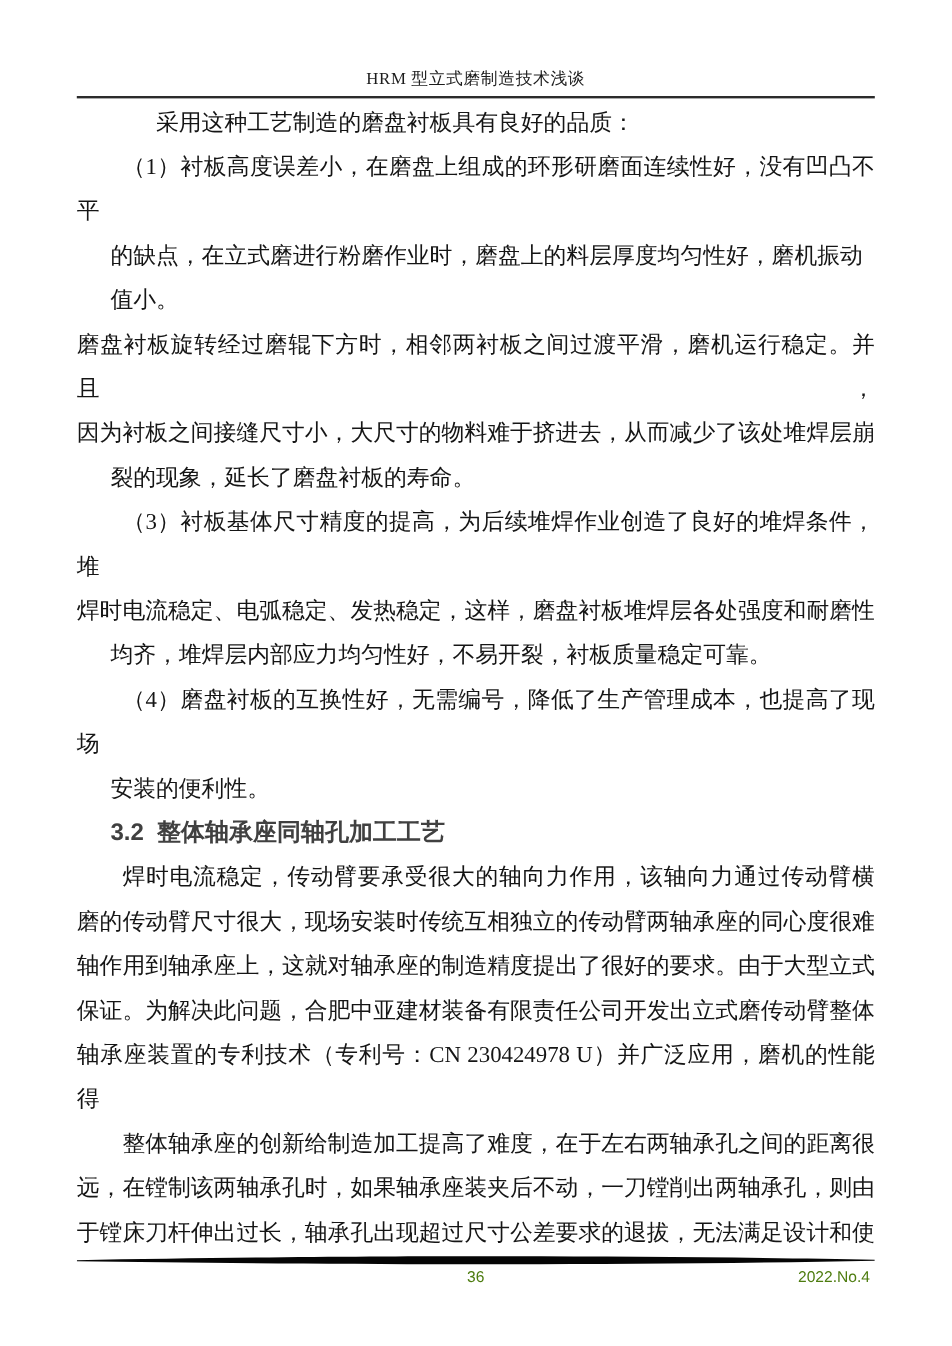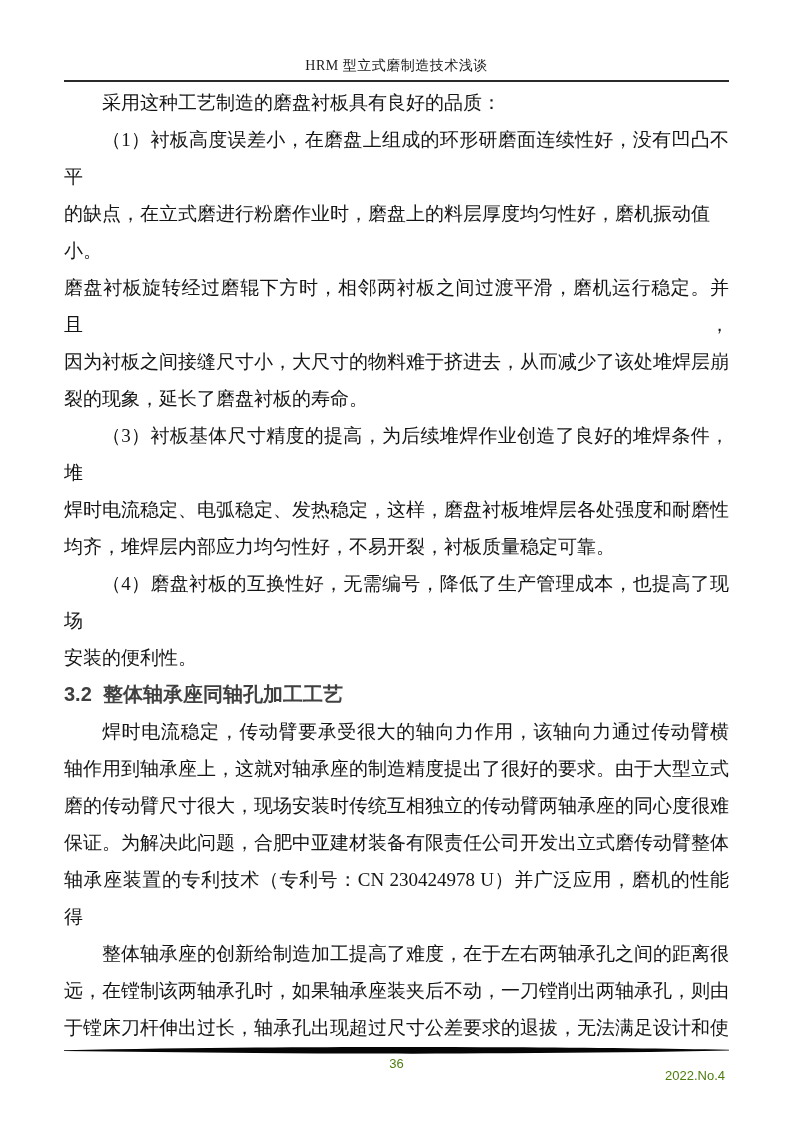--- a/index.html
+++ b/index.html
@@ -40,20 +40,21 @@
   }
   .para { margin: 0; }
   .line {
     min-height: 37px;
     text-align: justify;
     text-align-last: justify;
   }
   .line.para-end {
     text-align: left;
     text-align-last: left;
+    margin-left: 28px;
   }
   .para.body .line.first { text-indent: 2em; }
   .para.heading .line {
     text-align: left;
     text-align-last: left;
     font-weight: 700;
     font-size: 20px;
     font-family: "Liberation Sans", "DejaVu Sans", sans-serif;
     white-space: pre-wrap;
     color: #404040;
@@ -78,21 +79,21 @@
   }
   .page-num {
     position: absolute;
     left: 0;
     right: 0;
     text-align: center;
   }
   .issue {
     position: absolute;
     right: 4px;
-    top: 12px;
+    top: 0;
   }
 </style>
 </head>
 <body>
 
 <div class="page">
 
   <div class="header-title">HRM 型立式磨制造技术浅谈</div>
 
   <div class="header-rule"></div>
@@ -117,22 +118,22 @@
       </div>
       <div class="para body">
         <div class="line first">（4）磨盘衬板的互换性好，无需编号，降低了生产管理成本，也提高了现场</div>
         <div class="line para-end">安装的便利性。</div>
       </div>
       <div class="para heading">
         <div class="line first para-end">3.2  整体轴承座同轴孔加工工艺</div>
       </div>
       <div class="para body">
         <div class="line first">焊时电流稳定，传动臂要承受很大的轴向力作用，该轴向力通过传动臂横</div>
+        <div class="line">磨的传动臂尺寸很大，现场安装时传统互相独立的传动臂两轴承座的同心度很难</div>
         <div class="line">轴作用到轴承座上，这就对轴承座的制造精度提出了很好的要求。由于大型立式</div>
-        <div class="line">磨的传动臂尺寸很大，现场安装时传统互相独立的传动臂两轴承座的同心度很难</div>
         <div class="line">保证。为解决此问题，合肥中亚建材装备有限责任公司开发出立式磨传动臂整体</div>
         <div class="line">轴承座装置的专利技术（专利号：CN 230424978 U）并广泛应用，磨机的性能得</div>
       </div>
       <div class="para body">
         <div class="line first">整体轴承座的创新给制造加工提高了难度，在于左右两轴承孔之间的距离很</div>
         <div class="line">远，在镗制该两轴承孔时，如果轴承座装夹后不动，一刀镗削出两轴承孔，则由</div>
         <div class="line">于镗床刀杆伸出过长，轴承孔出现超过尺寸公差要求的退拔，无法满足设计和使</div>
       </div>
     </div>
 

